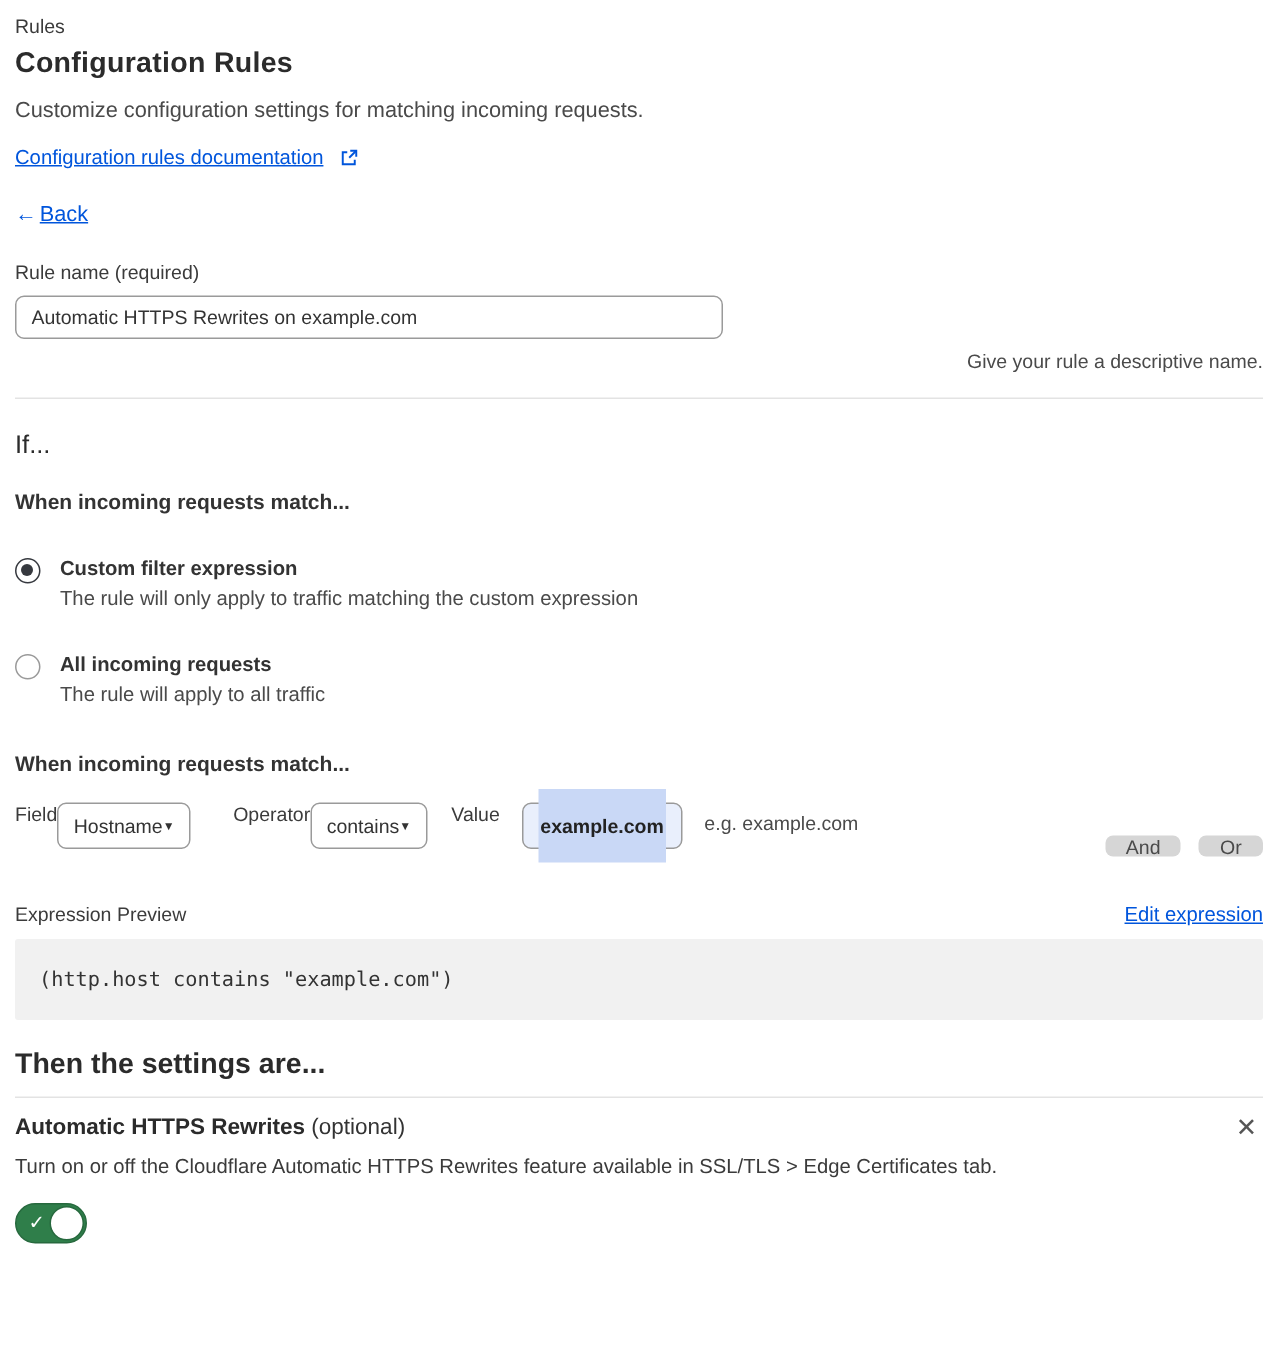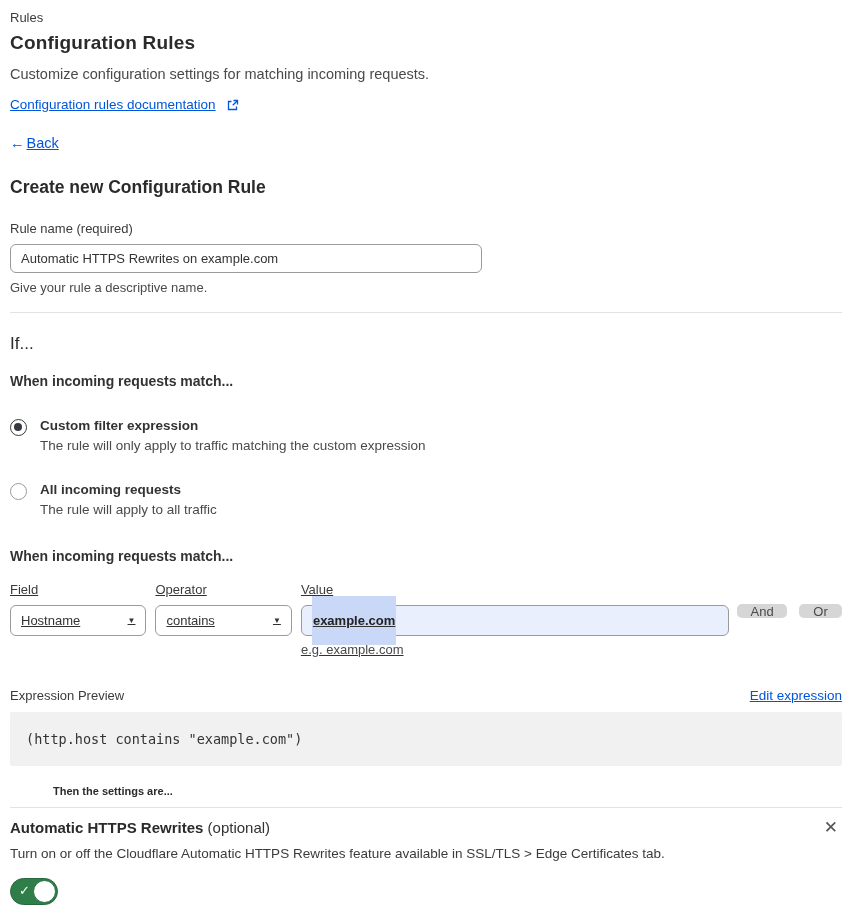--- a/index.html
+++ b/index.html
@@ -22,52 +22,52 @@
   .back-row { margin-top:23px; font-size:14.5px; display:flex; align-items:center; }
   .back-arrow { color:#0055dc; text-decoration:none; margin-right:2px; }
 
   h2.section-title { margin-top:26px; font-size:17.5px; font-weight:700; color:#2b2b2b; }
 
   .field-label { margin-top:23px; font-size:13px; color:#3b3b3b; }
   .rule-name-input {
     margin-top:8px; width:472px; height:29px; border:1px solid #9a9a9a; border-radius:6px;
     background:#fff; font-family:inherit; font-size:13px; color:#333; padding:0 10px; display:block;
   }
-  .help-text { margin-top:7px; font-size:13px; color:#4a4a4a; }
+  .help-text { margin-top:7px; font-size:13px; color:#4a4a4a;text-align:right; }
 
   .divider { margin-top:17px; border:0; border-top:1px solid #e3e3e3; height:0; }
 
   h3.if-heading { margin-top:21px; font-size:17px; font-weight:400; color:#2b2b2b; }
   .match-heading { margin-top:19px; font-size:14px; font-weight:700; color:#333; }
 
   .radio-option { margin-top:29px; display:flex; align-items:flex-start; }
   .radio-circle {
     width:17px; height:17px; border-radius:50%; border:1.5px solid #9a9a9a; background:#fff;
     margin-top:1px; flex:none; position:relative; cursor:pointer;
   }
   .radio-option.selected .radio-circle { border-color:#36393f; }
   .radio-option.selected .radio-circle::after {
     content:""; position:absolute; left:3px; top:3px; width:8px; height:8px; border-radius:50%; background:#36393f;
   }
   .radio-texts { margin-left:13px; }
   .radio-label { font-size:13.5px; font-weight:700; color:#333; }
   .radio-desc { margin-top:5px; font-size:13.5px; color:#4a4a4a; }
 
   .filter-row { margin-top:18px; display:flex; align-items:flex-start; }
-  .filter-col { display:flex; flex-direction:column;text-decoration:underline; }
+  .filter-col { display:flex; flex-direction:row; }
   .filter-col .col-label { font-size:13px; color:#3b3b3b; margin-bottom:8px; }
   .select-box {
     height:31px; border:1px solid #9a9a9a; border-radius:6px; background:#fff;
     display:flex; align-items:center; justify-content:space-between; padding:12px 10px;
     font-size:13px; color:#333; cursor:pointer;
   }
   .select-box .caret { font-size:8px; color:#333; }
   .col-field { width:137px; margin-right:9px; }
   .col-operator { width:137px; margin-right:9px; }
-  .col-value { width:430px; margin-right:8px; }
+  .col-value { width:430px; margin-right:8px;gap:15px; }
   .value-input {
     height:31px; border:1px solid #9a9a9a; border-radius:6px; background:#e9effc;
     display:flex; align-items:center; padding:0 10px; font-size:13px; color:#222;
   }
   .value-selection { background:#c9d8f6; padding:17px 1px; font-weight:700; }
   .conn-btn {
     height:14px; border:none; border-radius:5px; background:#d6d6d6; color:#4a4a4a;
     font-family:inherit; font-size:13px; padding:0 12px; cursor:pointer; margin-top:22px;
   }
   .btn-and { width:50px; margin-right:12px; }
@@ -75,21 +75,21 @@
 
   .expr-header { margin-top:31px; display:flex; justify-content:space-between; align-items:baseline;gap:44px; }
   .expr-label { font-size:13px; color:#3b3b3b; }
   .edit-link { font-size:13.5px; }
   .expr-box {
     margin-top:9px; height:54px; background:#f1f1f1; border-radius:2px;
     display:flex; align-items:center; padding:0 16px;
   }
   .expr-code { font-family:"DejaVu Sans Mono","Liberation Mono",monospace; font-size:13.5px; color:#333; }
 
-  .then-heading { margin-top:19px; font-size:11px; font-weight:700; color:#2b2b2b;margin-left:43px; }
+  .then-heading { margin-top:19px; font-size:19px; font-weight:700; color:#2b2b2b; }
   .setting-divider { margin-top:10px; border:0; border-top:1px solid #e3e3e3; height:0; }
 
   .setting-header { margin-top:11px; display:flex; justify-content:space-between; align-items:flex-start;gap:20px; }
   .setting-title { font-size:15px; color:#2b2b2b; }
   .setting-title b { font-weight:700; }
   .setting-optional { font-weight:400; color:#333; }
   .close-btn {
     border:none; background:none; color:#555; font-size:17px; line-height:17px;
     cursor:pointer; padding:0 4px; font-family:inherit;
   }
@@ -121,21 +121,20 @@
         <path d="M10.3 1.7 L5.8 6.2"></path>
       </svg>
     </span>
   </div>
 
   <div class="back-row">
     <span class="back-arrow">←</span>
     <a class="link">Back</a>
   </div>
 
-  <h2 class="section-title">Create new Configuration Rule</h2>
 
   <div class="field-label">Rule name (required)</div>
   <input class="rule-name-input" type="text" value="Automatic HTTPS Rewrites on example.com" style="">
   <div class="help-text">Give your rule a descriptive name.</div>
 
   <hr class="divider">
 
   <h3 class="if-heading">If...</h3>
   <div class="match-heading">When incoming requests match...</div>
 

